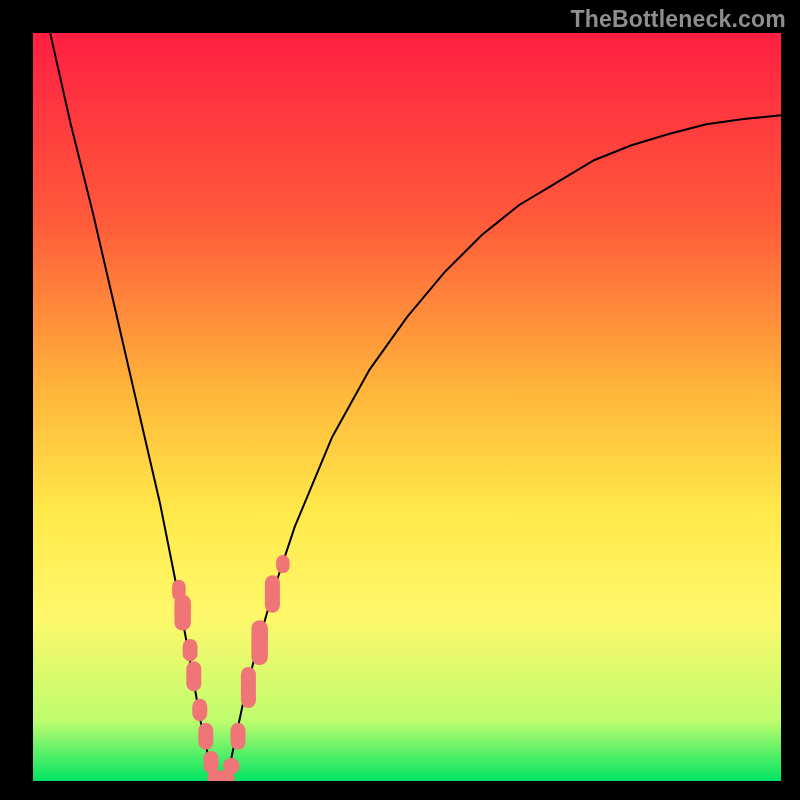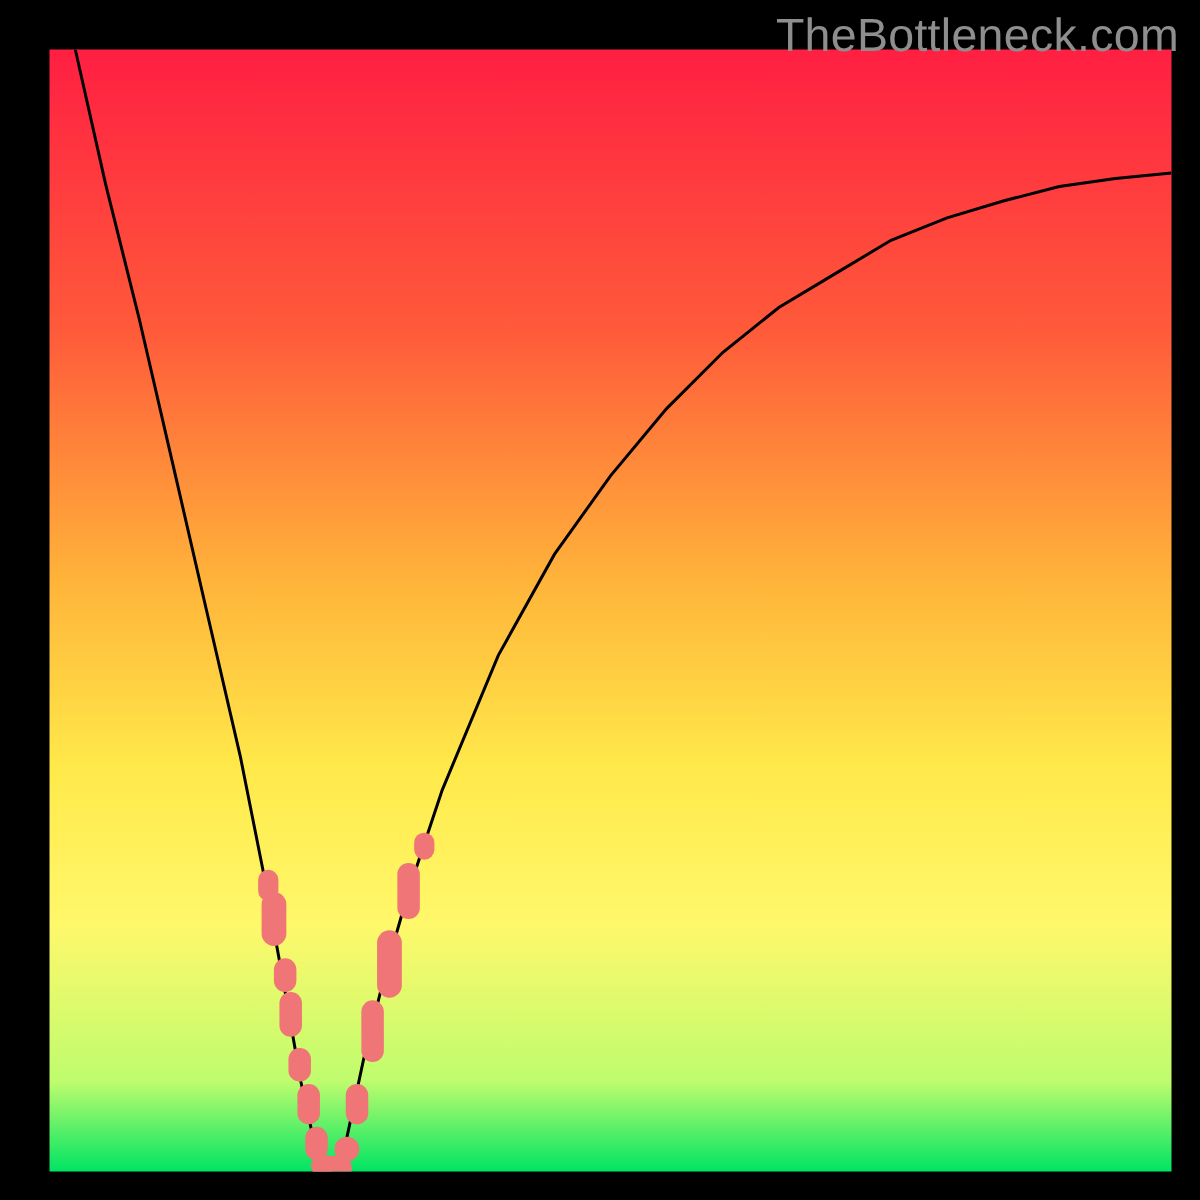--- a/index.html
+++ b/index.html
@@ -31,22 +31,22 @@
       #fff86b 78%,
       #befc6e 92%,
       #00e463 100%
     );
   }
   .watermark {
     position: absolute;
     top: 6px;
     right: 14px;
     color: #8e8e8e;
-    font-size: 31px;
-    font-weight: 400;
+    font-size: 23px;
+    font-weight: 700;
     letter-spacing: 0.2px;
     margin-left: 24px;
   }
   svg.overlay {
     position: absolute;
     left: 33px;
     top: 33px;
     width: 748px;
     height: 748px;
   }

